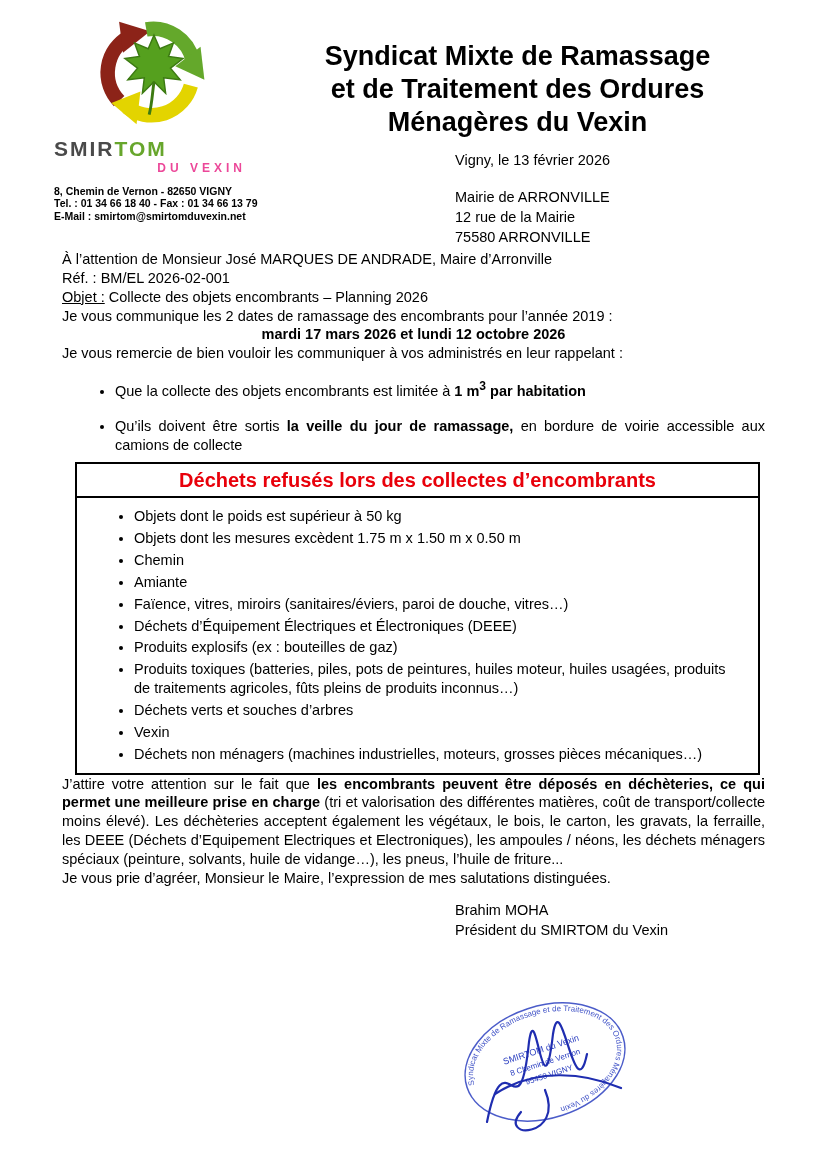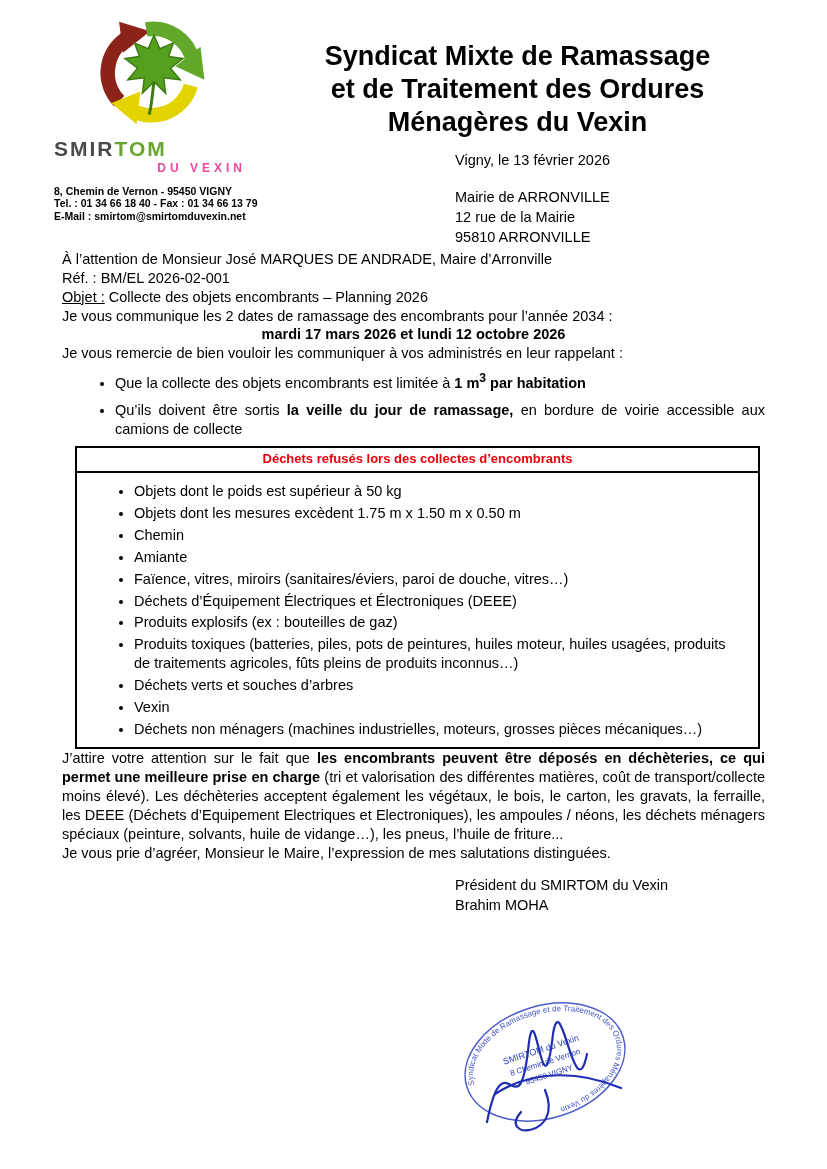--- a/index.html
+++ b/index.html
@@ -23,25 +23,25 @@
   .content{position:absolute;left:62px;top:250px;width:703px;}
   .content p{margin:0;}
   .reference{margin-top:17px;}
   .subject{margin-top:1px;}
   .subject-label{text-decoration:underline;}
   .salutation{margin-top:17px;}
   .intro{margin-top:7px;}
   .dates{margin-top:6px;text-align:center;font-weight:bold;}
   .remind{margin-top:6px;}
   ul.reminders{margin:3px 0 0 0;padding-left:53px;}
-  ul.reminders li{margin-top:8px;text-align:justify;}
+  ul.reminders li{margin-top:16px;text-align:justify;}
   
   .box{margin:8px 5px 0 13px;border:2px solid #000;}
   .box-title{border-bottom:2px solid #000;text-align:center;font-weight:bold;
-    font-size:13px;color:#e8000a;padding:3px 0;}
+    font-size:20px;color:#e8000a;padding:3px 0;}
   ul.refused{margin:9px 0 9px 0;padding-left:57px;padding-right:14px;}
   ul.refused li{margin-bottom:3px;}
   .closing{margin-top:12px;text-align:justify;}
   .valediction{margin-top:14px;}
   .signer{margin-top:12px;margin-left:393px;line-height:20px;}
   
   .stamp{position:absolute;left:425px;top:972px;width:240px;height:170px;}
 </style>
 </head>
 <body>
@@ -65,42 +65,42 @@
         </g>
       </g>
       <g>
         <path d="M100 26 L106 40 L120 34 L115 48 L130 50 L117 60 L127 72 L110 70 L112 86 L100 74 L88 86 L90 70 L73 72 L83 60 L70 50 L85 48 L80 34 L94 40 Z" fill="#55a01e" stroke="#3c7a12" stroke-width="1.5"></path>
         <path d="M100 74 C 98 88 98 96 95 108" stroke="#3c7a12" stroke-width="3" fill="none"></path>
       </g>
     </svg>
     <div class="brand"><span>SMIR</span><span class="suffix">TOM</span></div>
     <div class="brand-sub">DU VEXIN</div>
     <div class="address">
-      <div>8, Chemin de Vernon - 95450 VIGNY</div>
+      <div>8, Chemin de Vernon - 82650 VIGNY</div>
       <div>Tel. : 01 34 66 18 40 - Fax : 01 34 66 13 79</div>
       <div>E-Mail : smirtom@smirtomduvexin.net</div>
     </div>
   </div>
 
   <div class="title">Syndicat Mixte de Ramassage
 et de Traitement des Ordures
 Ménagères du Vexin</div>
   <div class="date-line">Vigny, le 13 février 2026</div>
   <div class="recipient">
     <div>Mairie de ARRONVILLE</div>
     <div>12 rue de la Mairie</div>
-    <div>95810  ARRONVILLE</div>
+    <div>75580  ARRONVILLE</div>
   </div>
 
   <div class="content">
     <p class="attention">À l’attention de Monsieur José MARQUES DE ANDRADE, Maire d’Arronville</p>
     <p class="reference">Réf. : BM/EL 2026-02-001</p>
     <p class="subject"><span class="subject-label">Objet :</span><span> Collecte des objets encombrants – Planning 2026</span></p>
 
-    <p class="intro">Je vous communique les 2 dates de ramassage des encombrants pour l’année 2034 :</p>
+    <p class="intro">Je vous communique les 2 dates de ramassage des encombrants pour l’année 2019 :</p>
     <p class="dates">mardi 17 mars 2026 et lundi 12 octobre 2026</p>
     <p class="remind">Je vous remercie de bien vouloir les communiquer à vos administrés en leur rappelant :</p>
 
     <ul class="reminders">
       <li><span>Que la collecte des objets encombrants est limitée à </span><span style="font-weight: bold;">1 m</span><sup style="font-weight: bold;">3</sup><span style="font-weight: bold;"> par habitation</span></li>
       <li><span>Qu’ils doivent être sortis </span><span style="font-weight: bold;">la veille du jour de ramassage,</span><span> en bordure de voirie accessible aux camions de collecte</span></li>
     </ul>
 
     <div class="box">
       <div class="box-title">Déchets refusés lors des collectes d’encombrants</div>
@@ -116,22 +116,22 @@
           <li>Déchets verts et souches d’arbres</li>
           <li>Vexin</li>
           <li>Déchets non ménagers (machines industrielles, moteurs, grosses pièces mécaniques…)</li>
         </ul>
     </div>
 
     <p class="closing"><span>J’attire votre attention sur le fait que </span><span style="font-weight: bold;">les encombrants peuvent être déposés en déchèteries, ce qui permet une meilleure prise en charge </span><span>(tri et valorisation des différentes matières, coût de transport/collecte moins élevé). Les déchèteries acceptent également les végétaux, le bois, le carton, les gravats, la ferraille, les DEEE (Déchets d’Equipement Electriques et Electroniques), les ampoules / néons, les déchets ménagers spéciaux (peinture, solvants, huile de vidange…), les pneus, l’huile de friture...</span></p>
     <p class="valediction">Je vous prie d’agréer, Monsieur le Maire, l’expression de mes salutations distinguées.</p>
 
     <div class="signer">
+      <div>Brahim MOHA</div>
       <div>Président du SMIRTOM du Vexin</div>
-      <div>Brahim MOHA</div>
     </div>
   </div>
 
   <svg class="stamp" viewBox="0 0 240 170">
     <g transform="rotate(-18 120 90)">
       <ellipse cx="120" cy="90" rx="82" ry="56" fill="none" stroke="#2b3fc0" stroke-width="1.5" opacity="0.85"></ellipse>
       <path id="stampRingPath" d="M 46 90 a 74 48 0 1 1 148 0 a 74 48 0 1 1 -148 0" fill="none" stroke="none"></path>
       <text font-size="8" fill="#2b3fc0" opacity="0.9">
         <textPath href="#stampRingPath">Syndicat Mixte de Ramassage et de Traitement des Ordures Ménagères du Vexin</textPath>
       </text>

